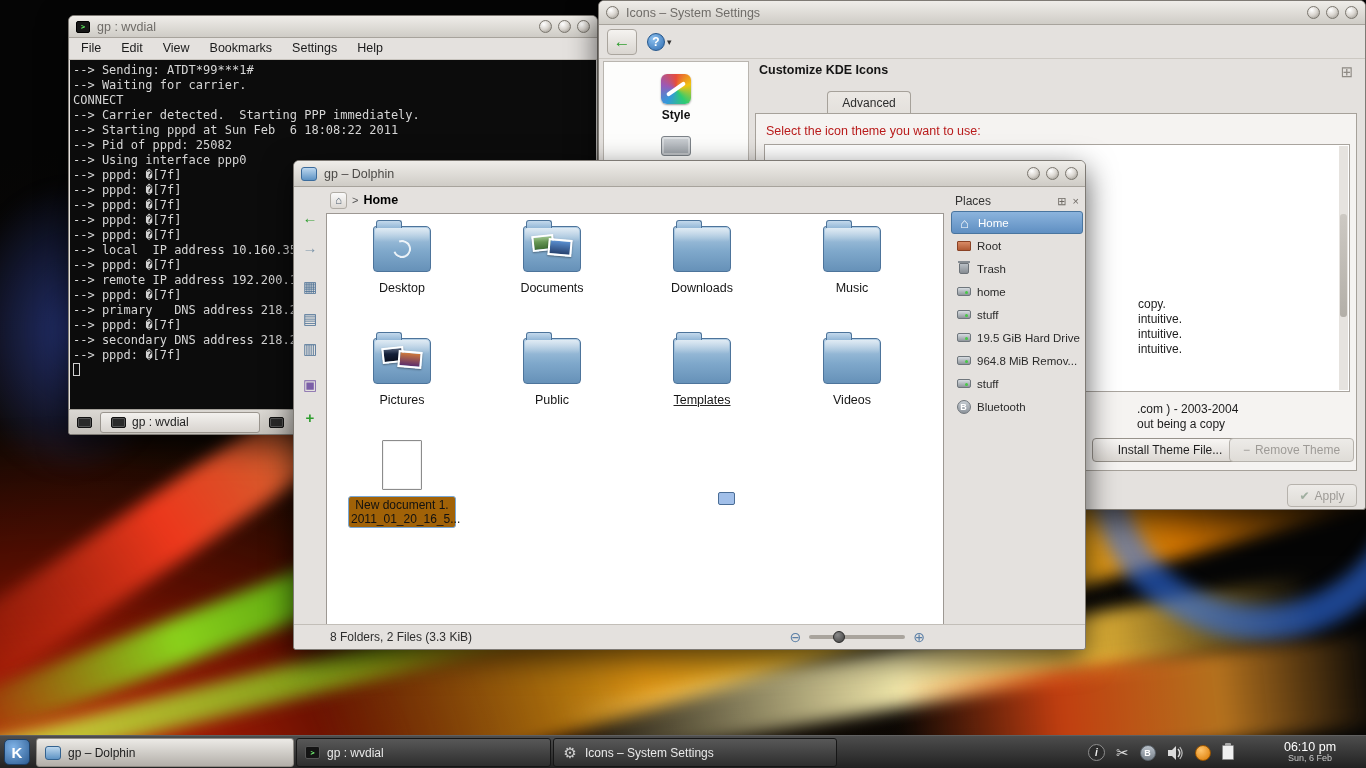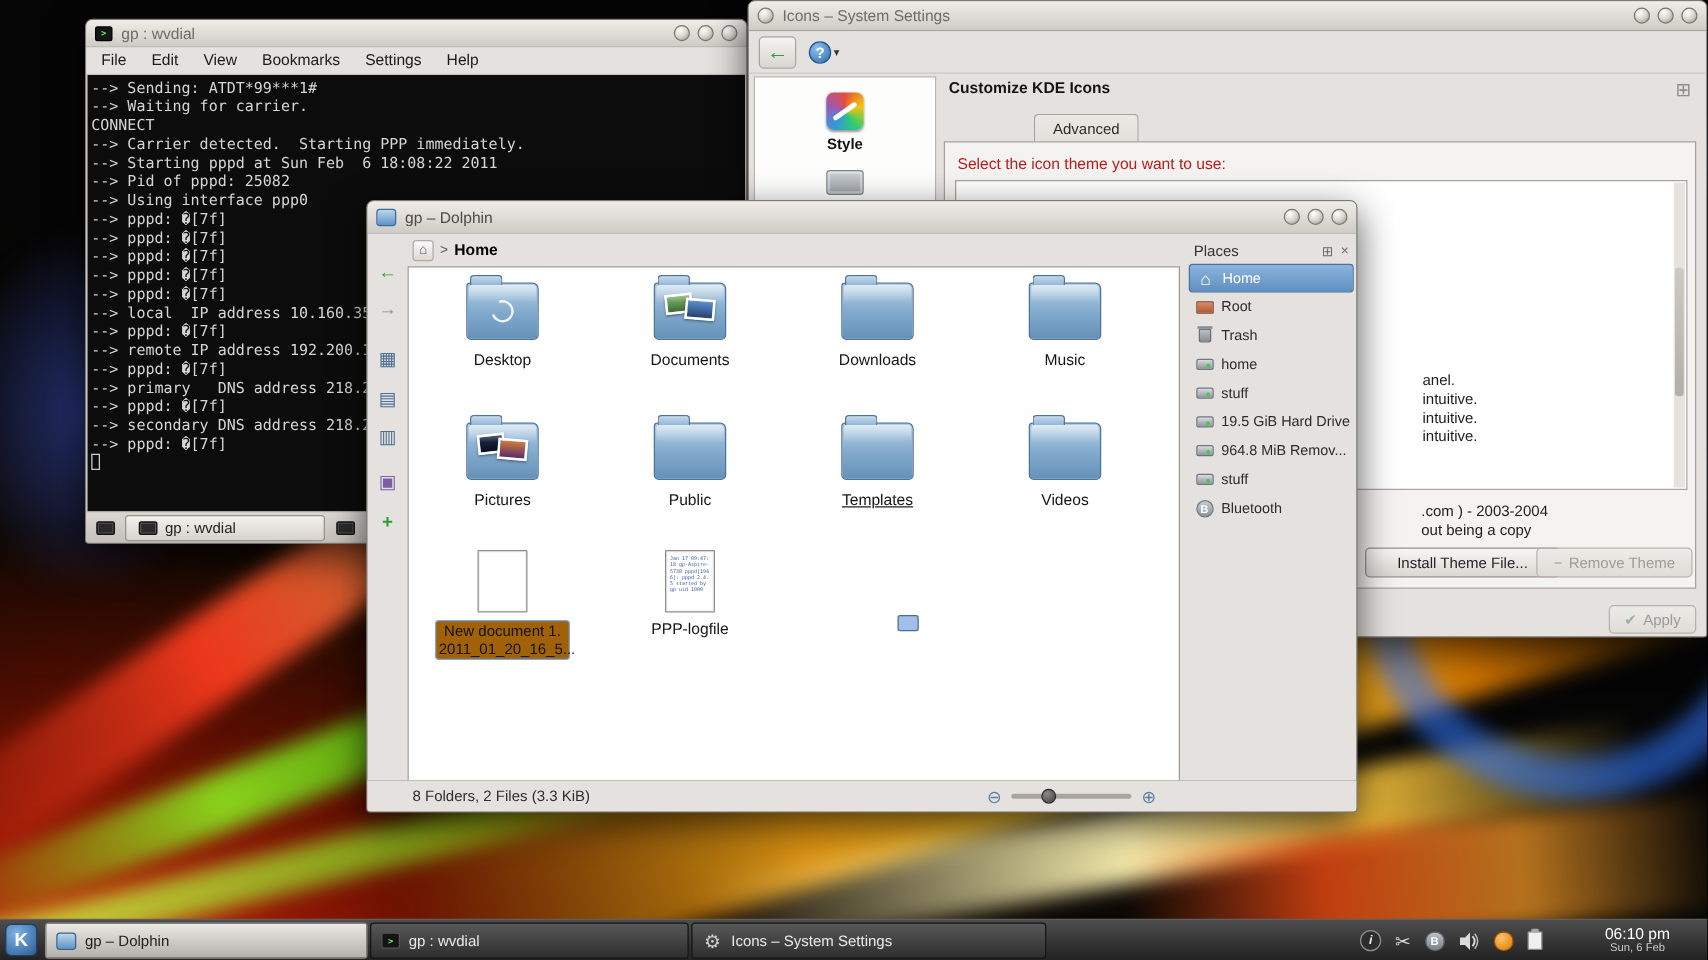--- a/index.html
+++ b/index.html
@@ -227,21 +227,21 @@
     </div>
     <div class="heading">Customize KDE Icons</div>
     <div class="grid-mini">⊞</div>
     <div class="tabrow">
       <span class="tab active">Theme</span>
       <span class="tab">Advanced</span>
     </div>
     <div class="tabpanel">
       <div class="select-label">Select the icon theme you want to use:</div>
       <div class="theme-list">
-        <div class="frag" style="top:152px;">anel.</div>
+        <div class="frag" style="top:152px;">copy.</div>
         <div class="frag" style="top:167px;">intuitive.</div>
         <div class="frag" style="top:182px;">intuitive.</div>
         <div class="frag" style="top:197px;">intuitive.</div>
         <div class="list-scroll"></div>
       </div>
       <div class="desc-frag" style="left:381px;top:288px;">.com ) - 2003-2004</div>
       <div class="desc-frag" style="left:381px;top:303px;">out being a copy</div>
       <div class="btn" style="position:absolute;left:336px;top:324px;width:156px;height:24px;">
           <span>Install Theme File...</span>
         </div>
@@ -343,24 +343,20 @@
         <div class="flabel">Videos</div>
       </div>
 
       <div class="fcell" style="left:20px;top:226px;">
         <div class="page"></div>
         <div class="sel-label">
           <div>New document 1.</div>
           <div>2011_01_20_16_5...</div>
         </div>
       </div>
-      <div class="fcell" style="left:170px;top:226px;">
-        <div class="page preview">Jan 17 09:47:18 gp-Aspire-5738 pppd[1946]: pppd 2.4.5 started by gp uid 1000</div>
-        <div class="flabel" style="margin-top:6px;">PPP-logfile</div>
-      </div>
       <span class="ghost" style="left:391px;top:278px;"></span>
     </div>
 
     <div class="places">
       <div class="places-head">
         <span>Places</span>
         <span class="ph-btns">
           <span>⊞</span>
           <span>×</span>
         </span>

